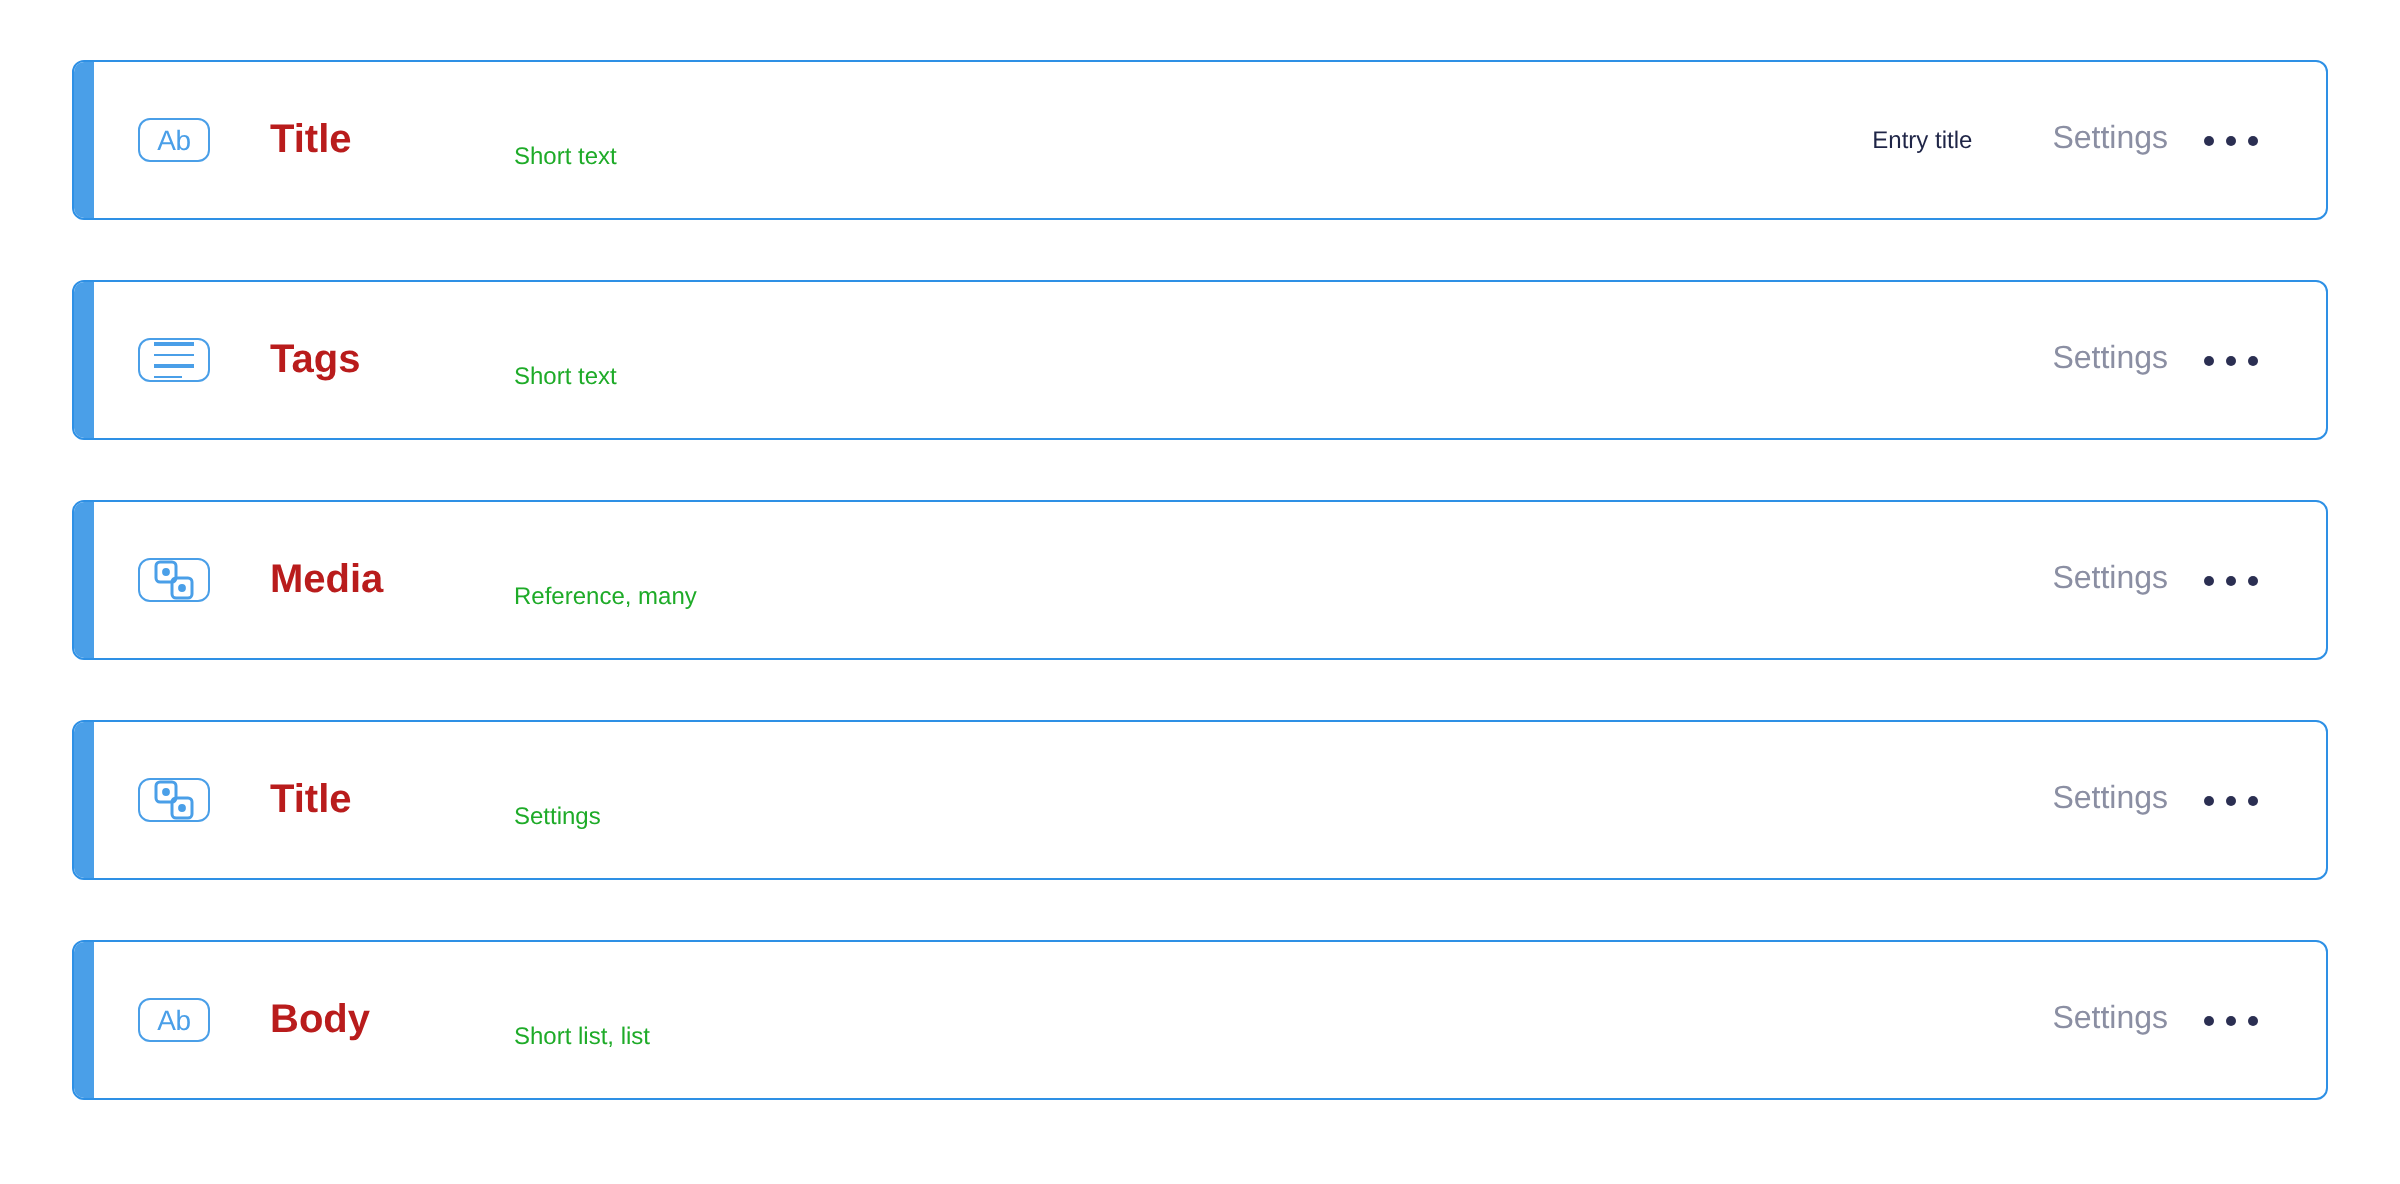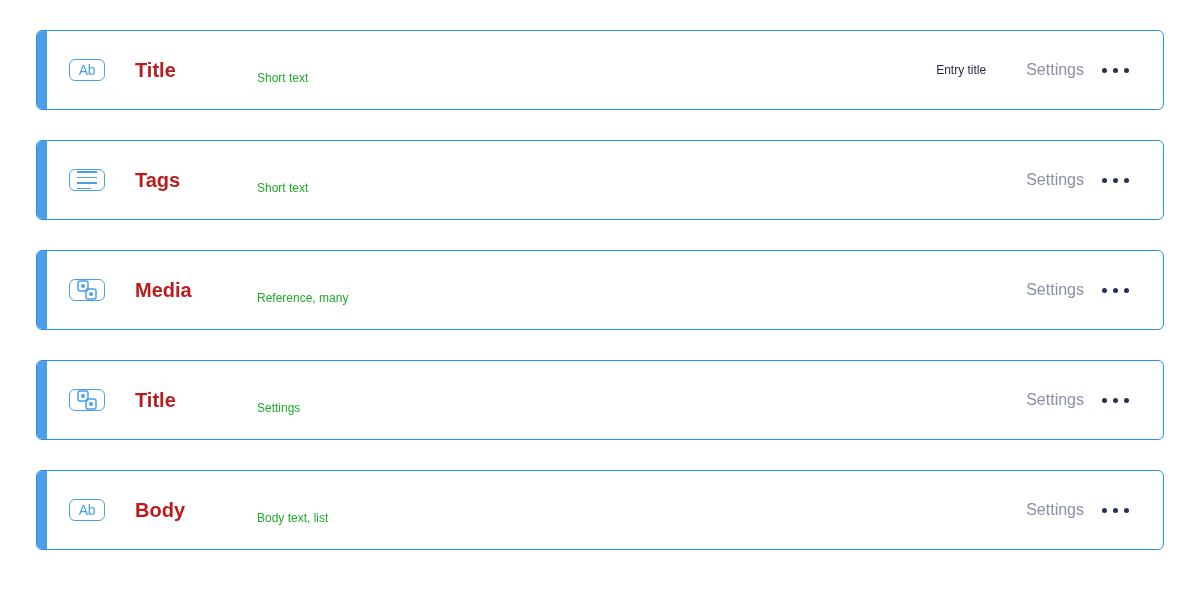--- a/index.html
+++ b/index.html
@@ -177,21 +177,21 @@
     </div>
   </div>
 
   <div class="field-row">
     <div class="accent"></div>
     <div class="content">
       <div class="icon-box">
           <span class="icon-text">Ab</span>
         </div>
       <div class="field-name">Body</div>
-      <div class="field-type">Body text, list</div>
+      <div class="field-type">Short list, list</div>
       <div class="spacer"></div>
       <div class="settings">Settings</div>
       <div class="overflow">
           <span></span>
           <span></span>
           <span></span>
         </div>
     </div>
   </div>
 

